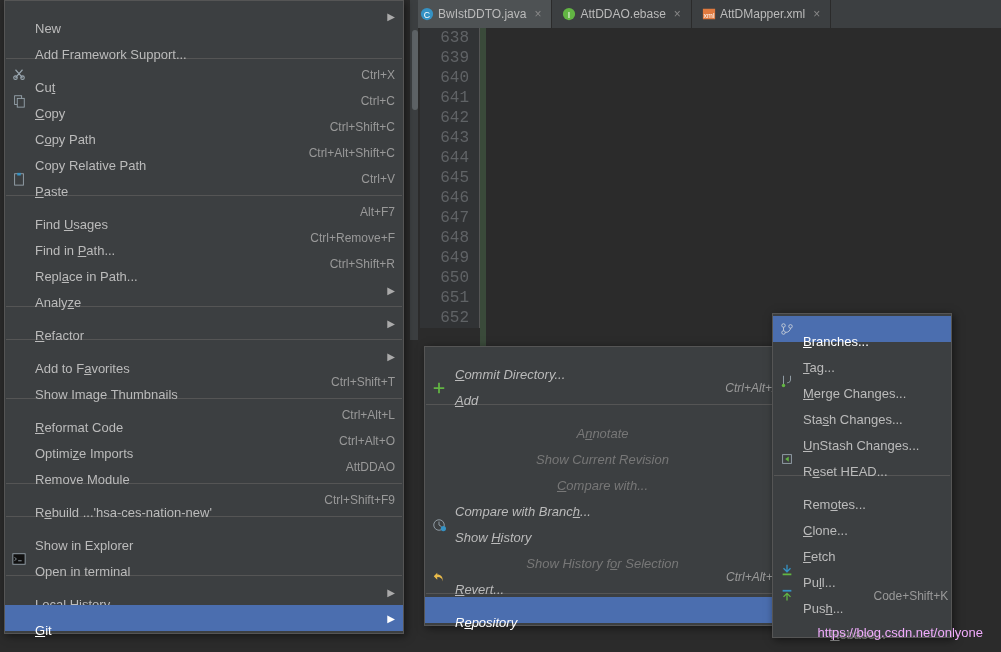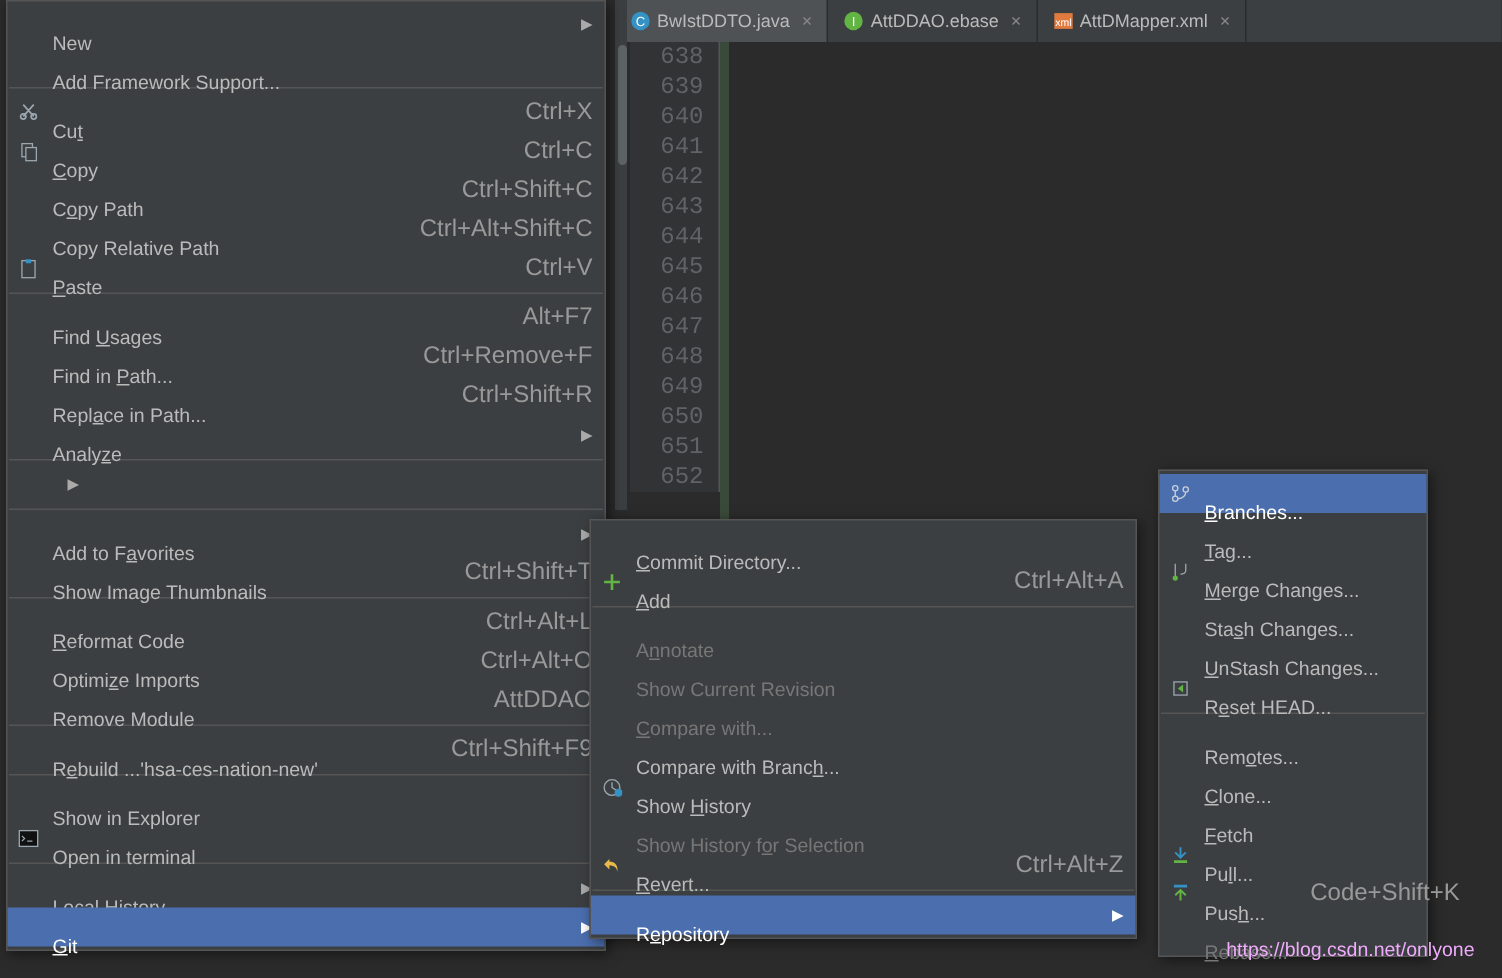--- a/index.html
+++ b/index.html
@@ -83,23 +83,23 @@
     color: #bbbbbb;
     cursor: default;
     position: relative;
     white-space: nowrap;
   }
   .menu-row .icon {
     position: absolute; left: 6px; width: 16px; height: 16px;
     display: flex; align-items: center; justify-content: center;
   }
   .menu-row.highlight { background: #4b6eaf; color: #fff; }
-  .menu-row.disabled { color: #777; }
+  .menu-row.disabled { color: #777; text-align: center; }
   .menu-row .label { flex: 1; padding-right: 30px; margin-top: 24px; }
-  .menu-row .shortcut { color: #999; font-size: 16px; }
+  .menu-row .shortcut { color: #999; font-size: 12px; }
   .menu-row .arrow { margin-left: 10px; color: #aaa; font-size: 10px; }
   .menu-row.highlight .arrow { color: #fff; }
   .sep { height: 1px; background: #555; margin: 3px 1px; }
   u.mn { text-decoration: underline; }
 
   
   .watermark {
     position: absolute; bottom: 12px; right: 18px;
     color: #f0abfc; font-size: 13px;
   }
@@ -222,20 +222,21 @@
     <div class="menu-row">
       <span class="label">Repl<u class="mn">a</u>ce in Path...</span>
       <span class="shortcut">Ctrl+Shift+R</span>
     </div>
     <div class="menu-row">
       <span class="label">Analy<u class="mn">z</u>e</span>
       <span class="arrow">▶</span>
     </div>
     <div class="sep"></div>
     <div class="menu-row">
+      <span class="label"><u class="mn">R</u>efactor</span>
       <span class="arrow">▶</span>
     </div>
     <div class="sep"></div>
     <div class="menu-row">
       <span class="label">Add to F<u class="mn">a</u>vorites</span>
       <span class="arrow">▶</span>
     </div>
     <div class="menu-row">
       <span class="label">Show Image Thumbnails</span>
       <span class="shortcut">Ctrl+Shift+T</span>
@@ -275,21 +276,21 @@
     <div class="menu-row">
       <span class="label">Local <u class="mn">H</u>istory</span>
       <span class="arrow">▶</span>
     </div>
     <div class="menu-row highlight">
       <span class="label"><u class="mn">G</u>it</span>
       <span class="arrow">▶</span>
     </div>
   </div>
 
-<div class="menu" id="menu2" style="left:393px; top:346px; width:365px;">
+<div class="menu" id="menu2" style="left:424px; top:346px; width:365px;font-style:italic;">
     <div class="menu-row">
       <span class="label"><u class="mn">C</u>ommit Directory...</span>
     </div>
     <div class="menu-row">
       <span class="icon">
         <svg class="svg-icon" viewBox="0 0 16 16">
           <path d="M8 2v12M2 8h12" stroke="#62b543" stroke-width="2"></path>
         </svg>
       </span>
       <span class="label"><u class="mn">A</u>dd</span>

